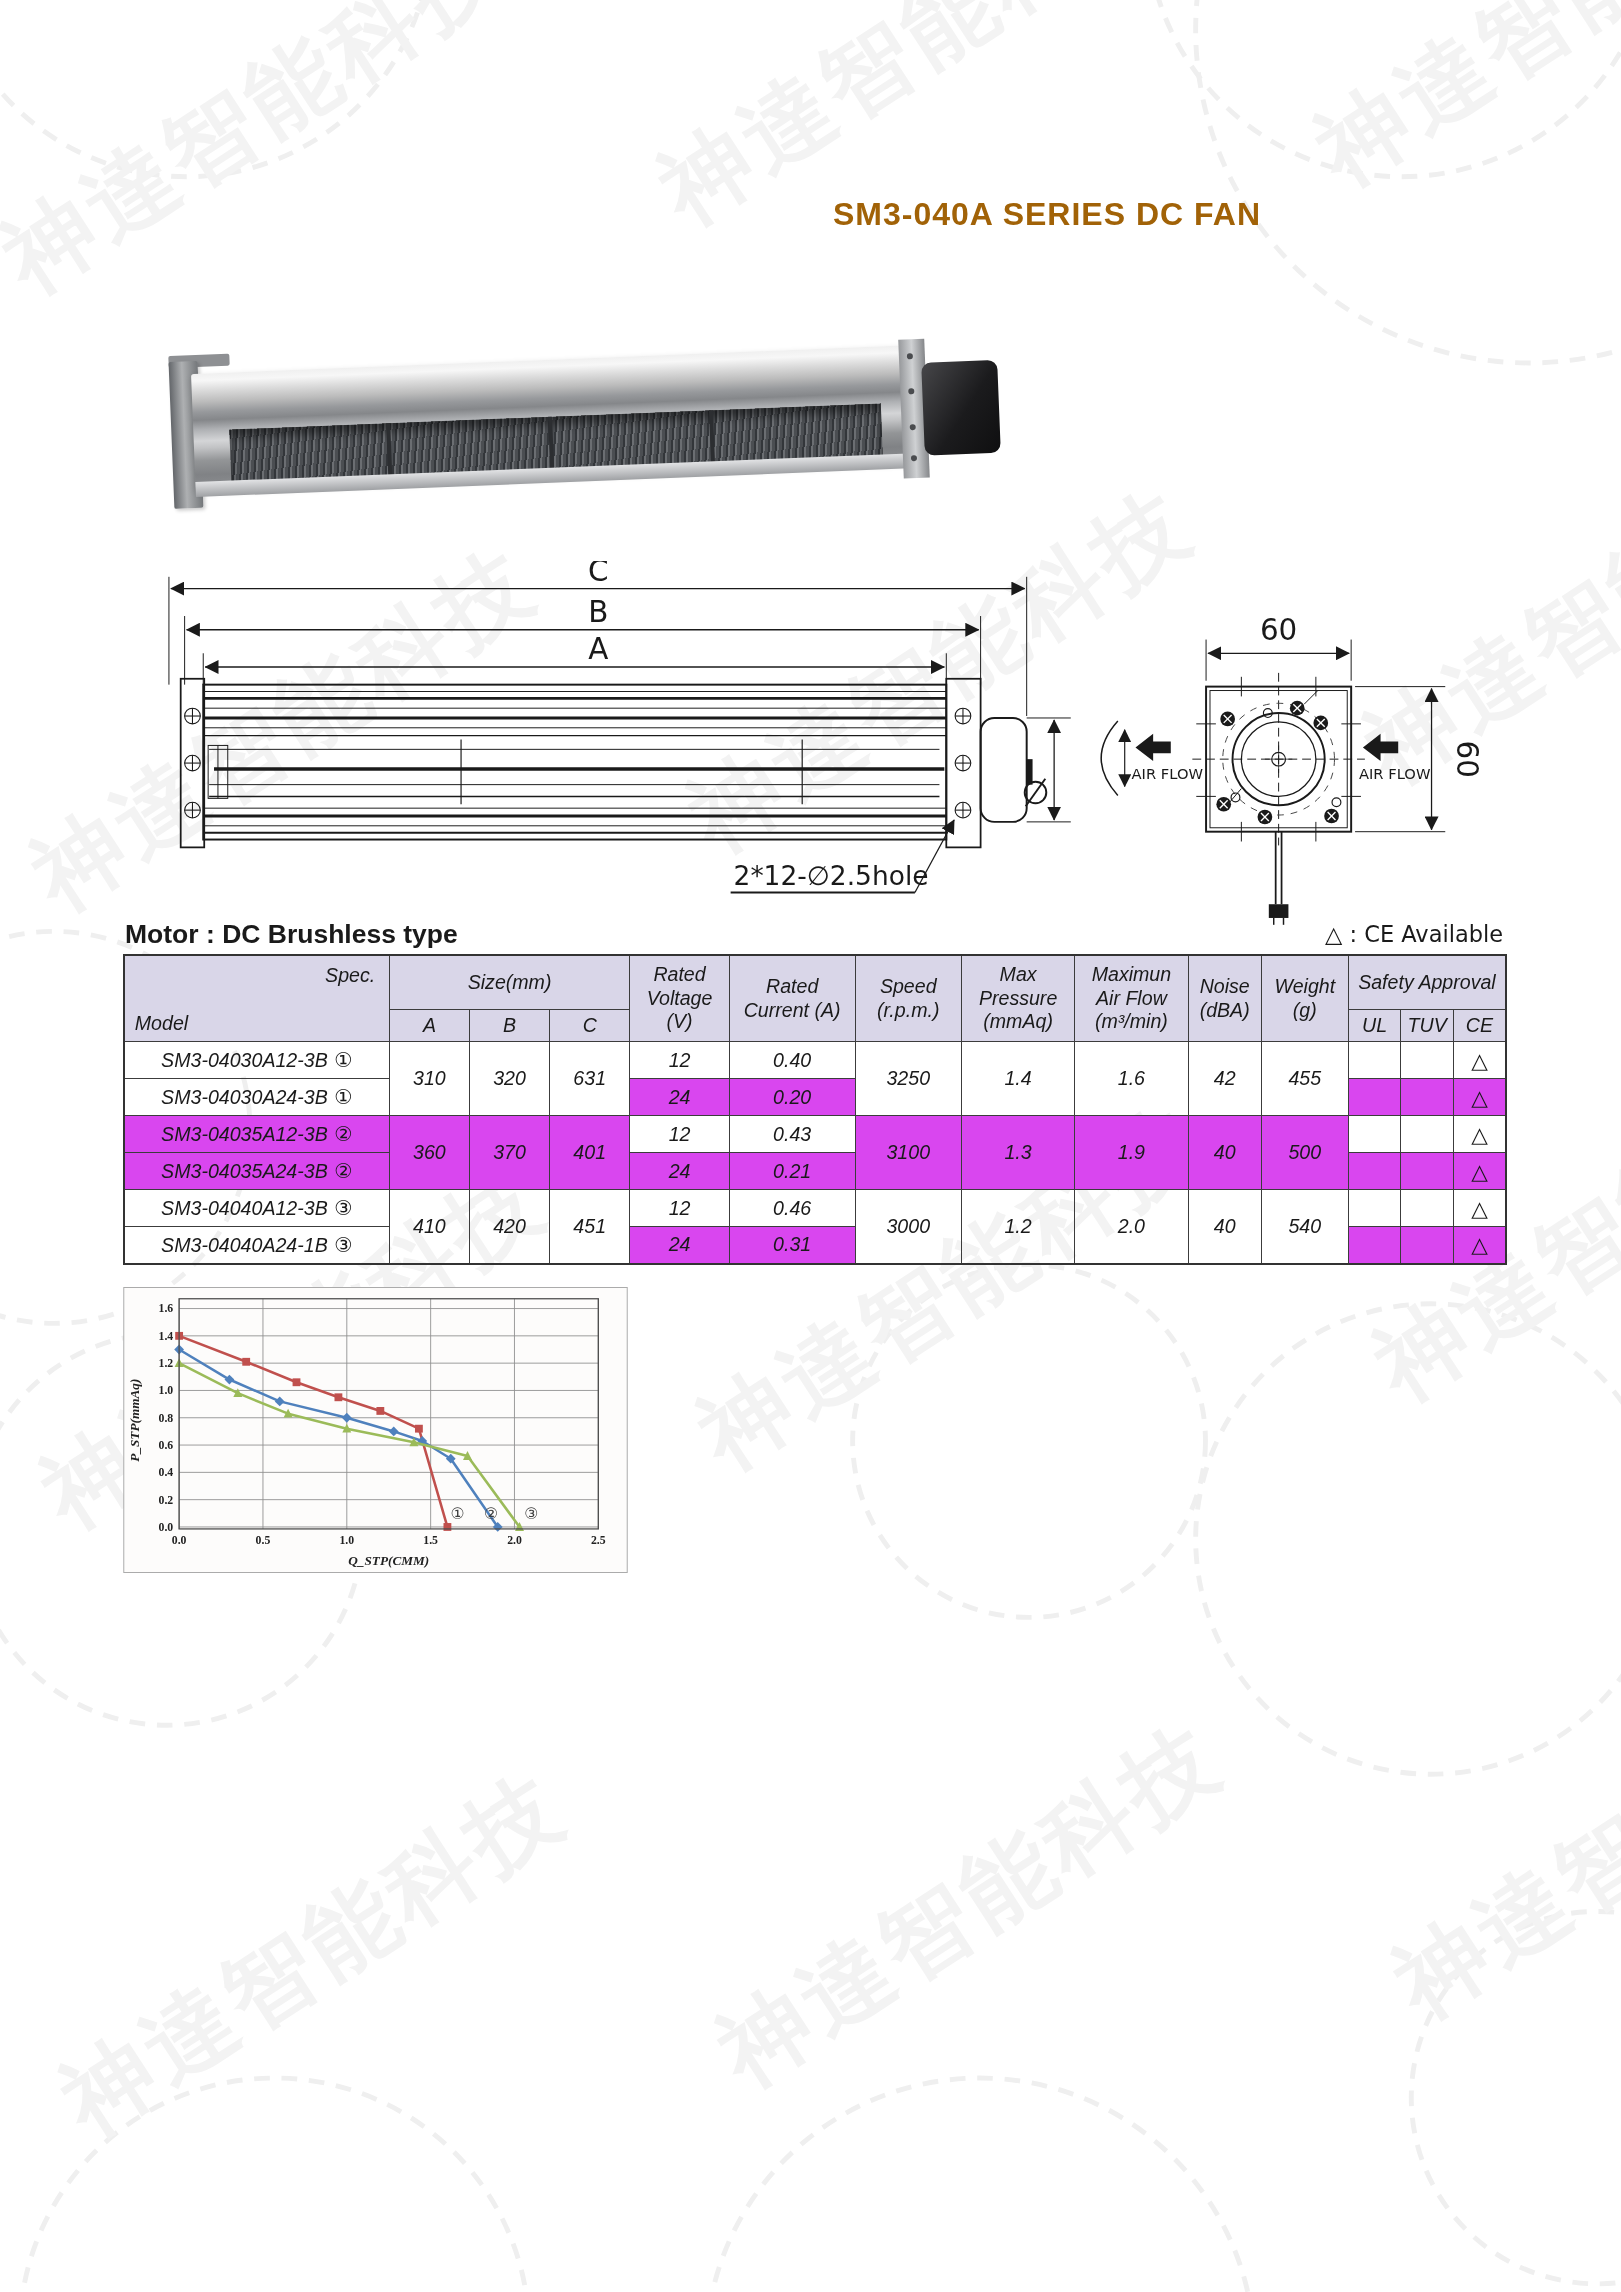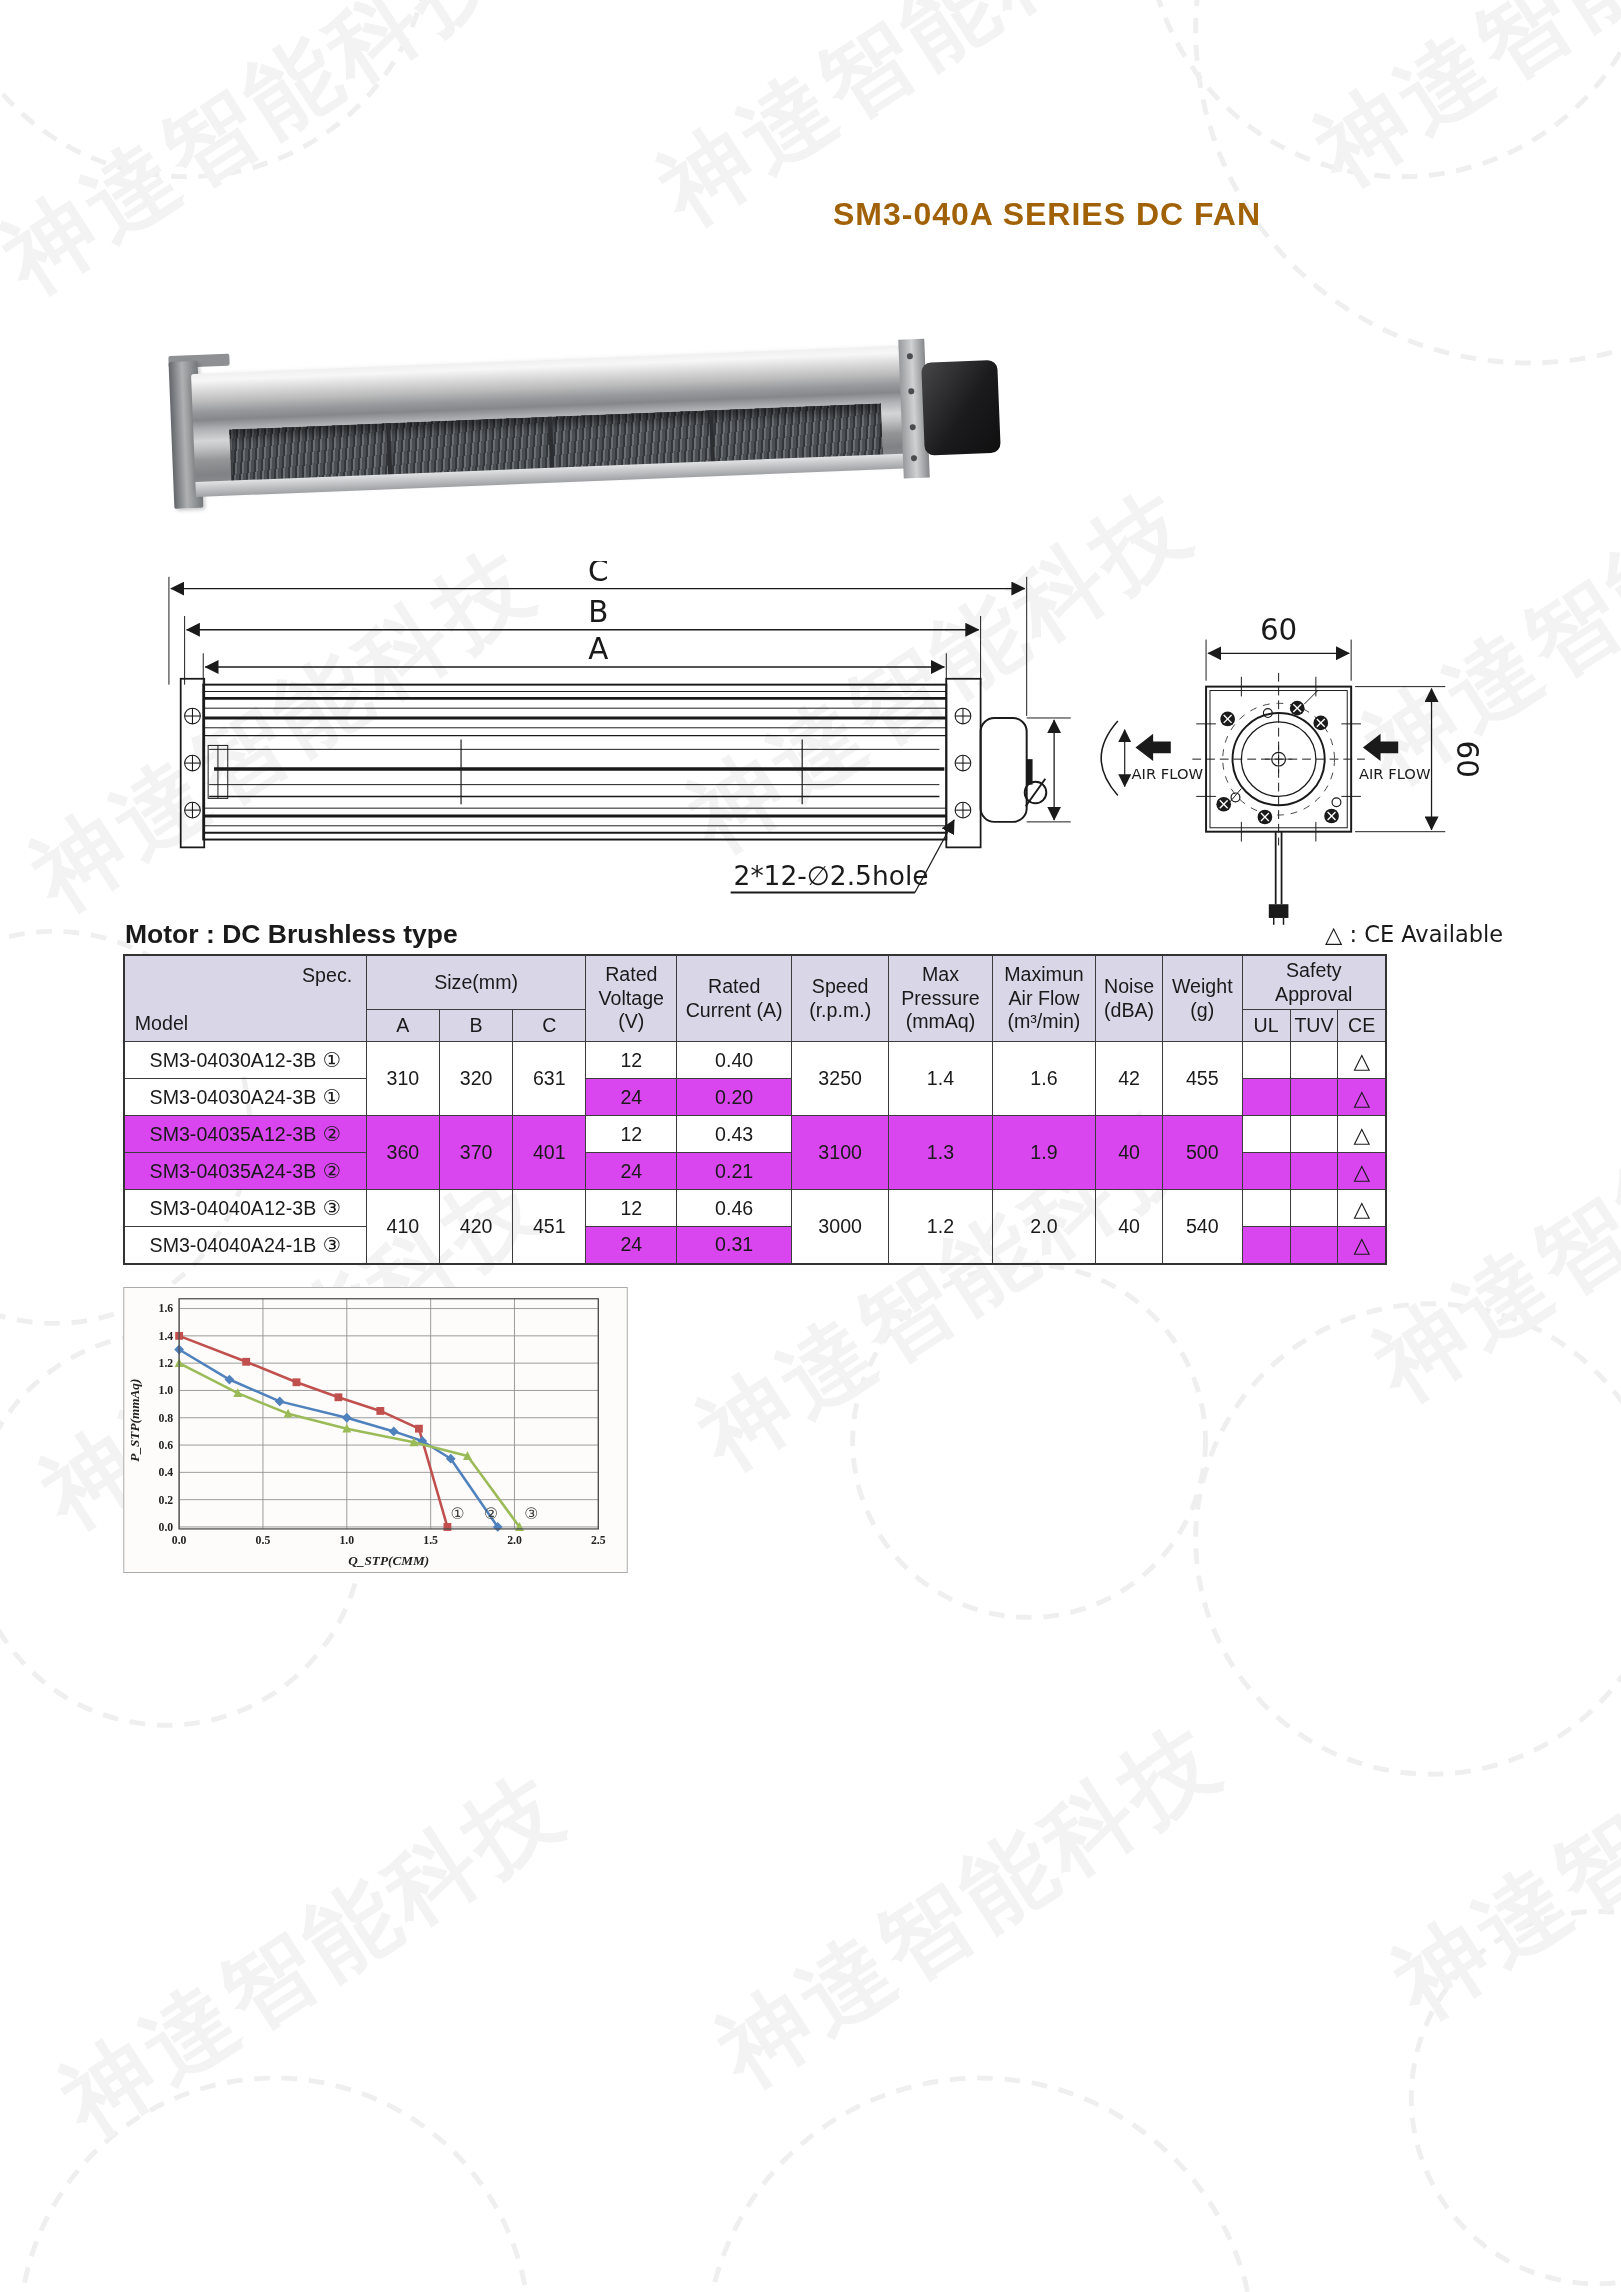--- a/index.html
+++ b/index.html
@@ -43,21 +43,21 @@
   
   .drawing-svg { position:absolute; left:116px; top:561px; }
   .drawing-svg text { font-family:"DejaVu Sans","Liberation Sans",sans-serif; fill:#1a1a1a; }
 
   
   .sec-heading { position:absolute; left:125px; top:919px; font-size:26.5px; font-weight:bold; }
   .ce-note { position:absolute; left:1325px; top:921px; font-size:22.5px; font-family:"DejaVu Sans","Liberation Sans",sans-serif; }
 
   
   .table-wrap { position:absolute; left:123px; top:954px; width:1384px; }
-  table.spec { border-collapse:collapse; width:1264px; table-layout:fixed; font-size:19.6px; }
+  table.spec { border-collapse:collapse; width:1384px; table-layout:fixed; font-size:19.6px;font-style:italic; }
   table.spec { border:2px solid #333; }
   table.spec th, table.spec td { border:1px solid #3c3c3c; text-align:center; vertical-align:middle; padding:1px 3.9px; }
   table.spec thead th { background:#d9d6e8; font-weight:normal; line-height:1.22; }
   table.spec thead tr:nth-child(1) th { height:51px; }
   table.spec thead tr:nth-child(2) th { height:29px; }
   table.spec tbody tr { height:37px; }
   td.model-cell { text-align:left; padding-left:9.8px; white-space:nowrap; }
   .shaded { background:#d946ef; }
   td.ce-cell { font-family:"DejaVu Sans",sans-serif; font-size:21.6px; }
   .badge { font-family:"DejaVu Sans",sans-serif; font-size:20.6px; }

